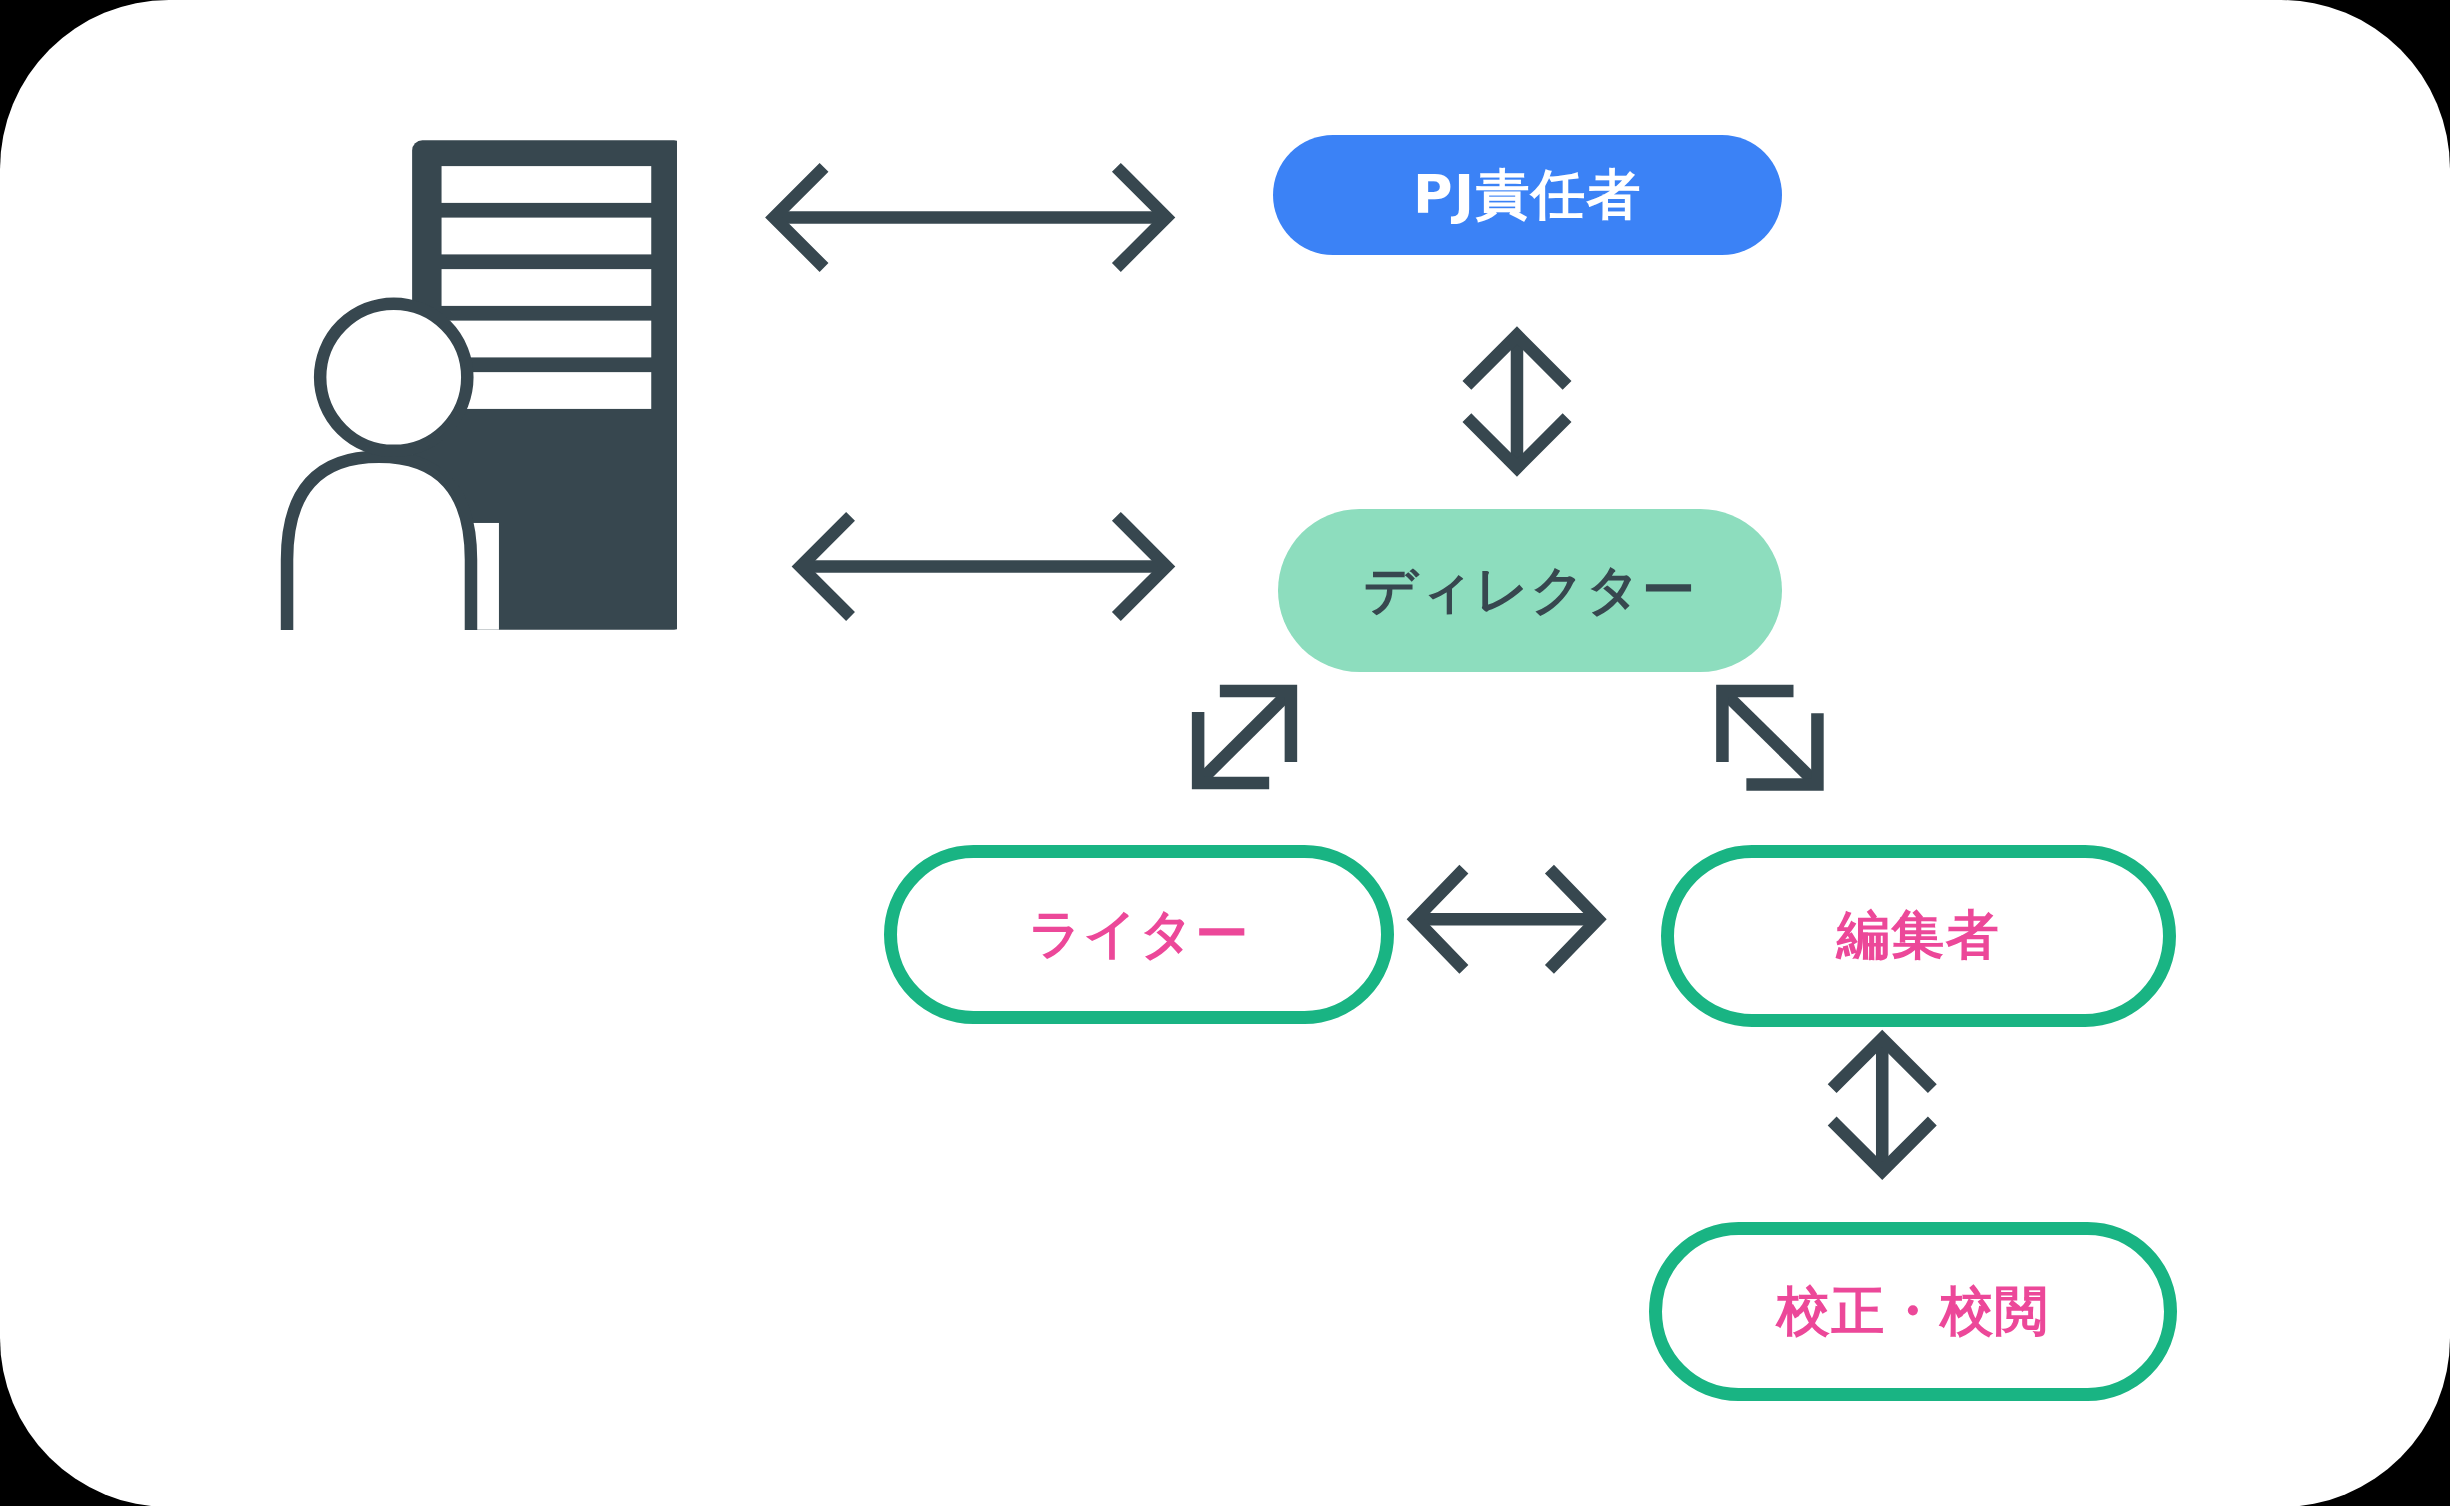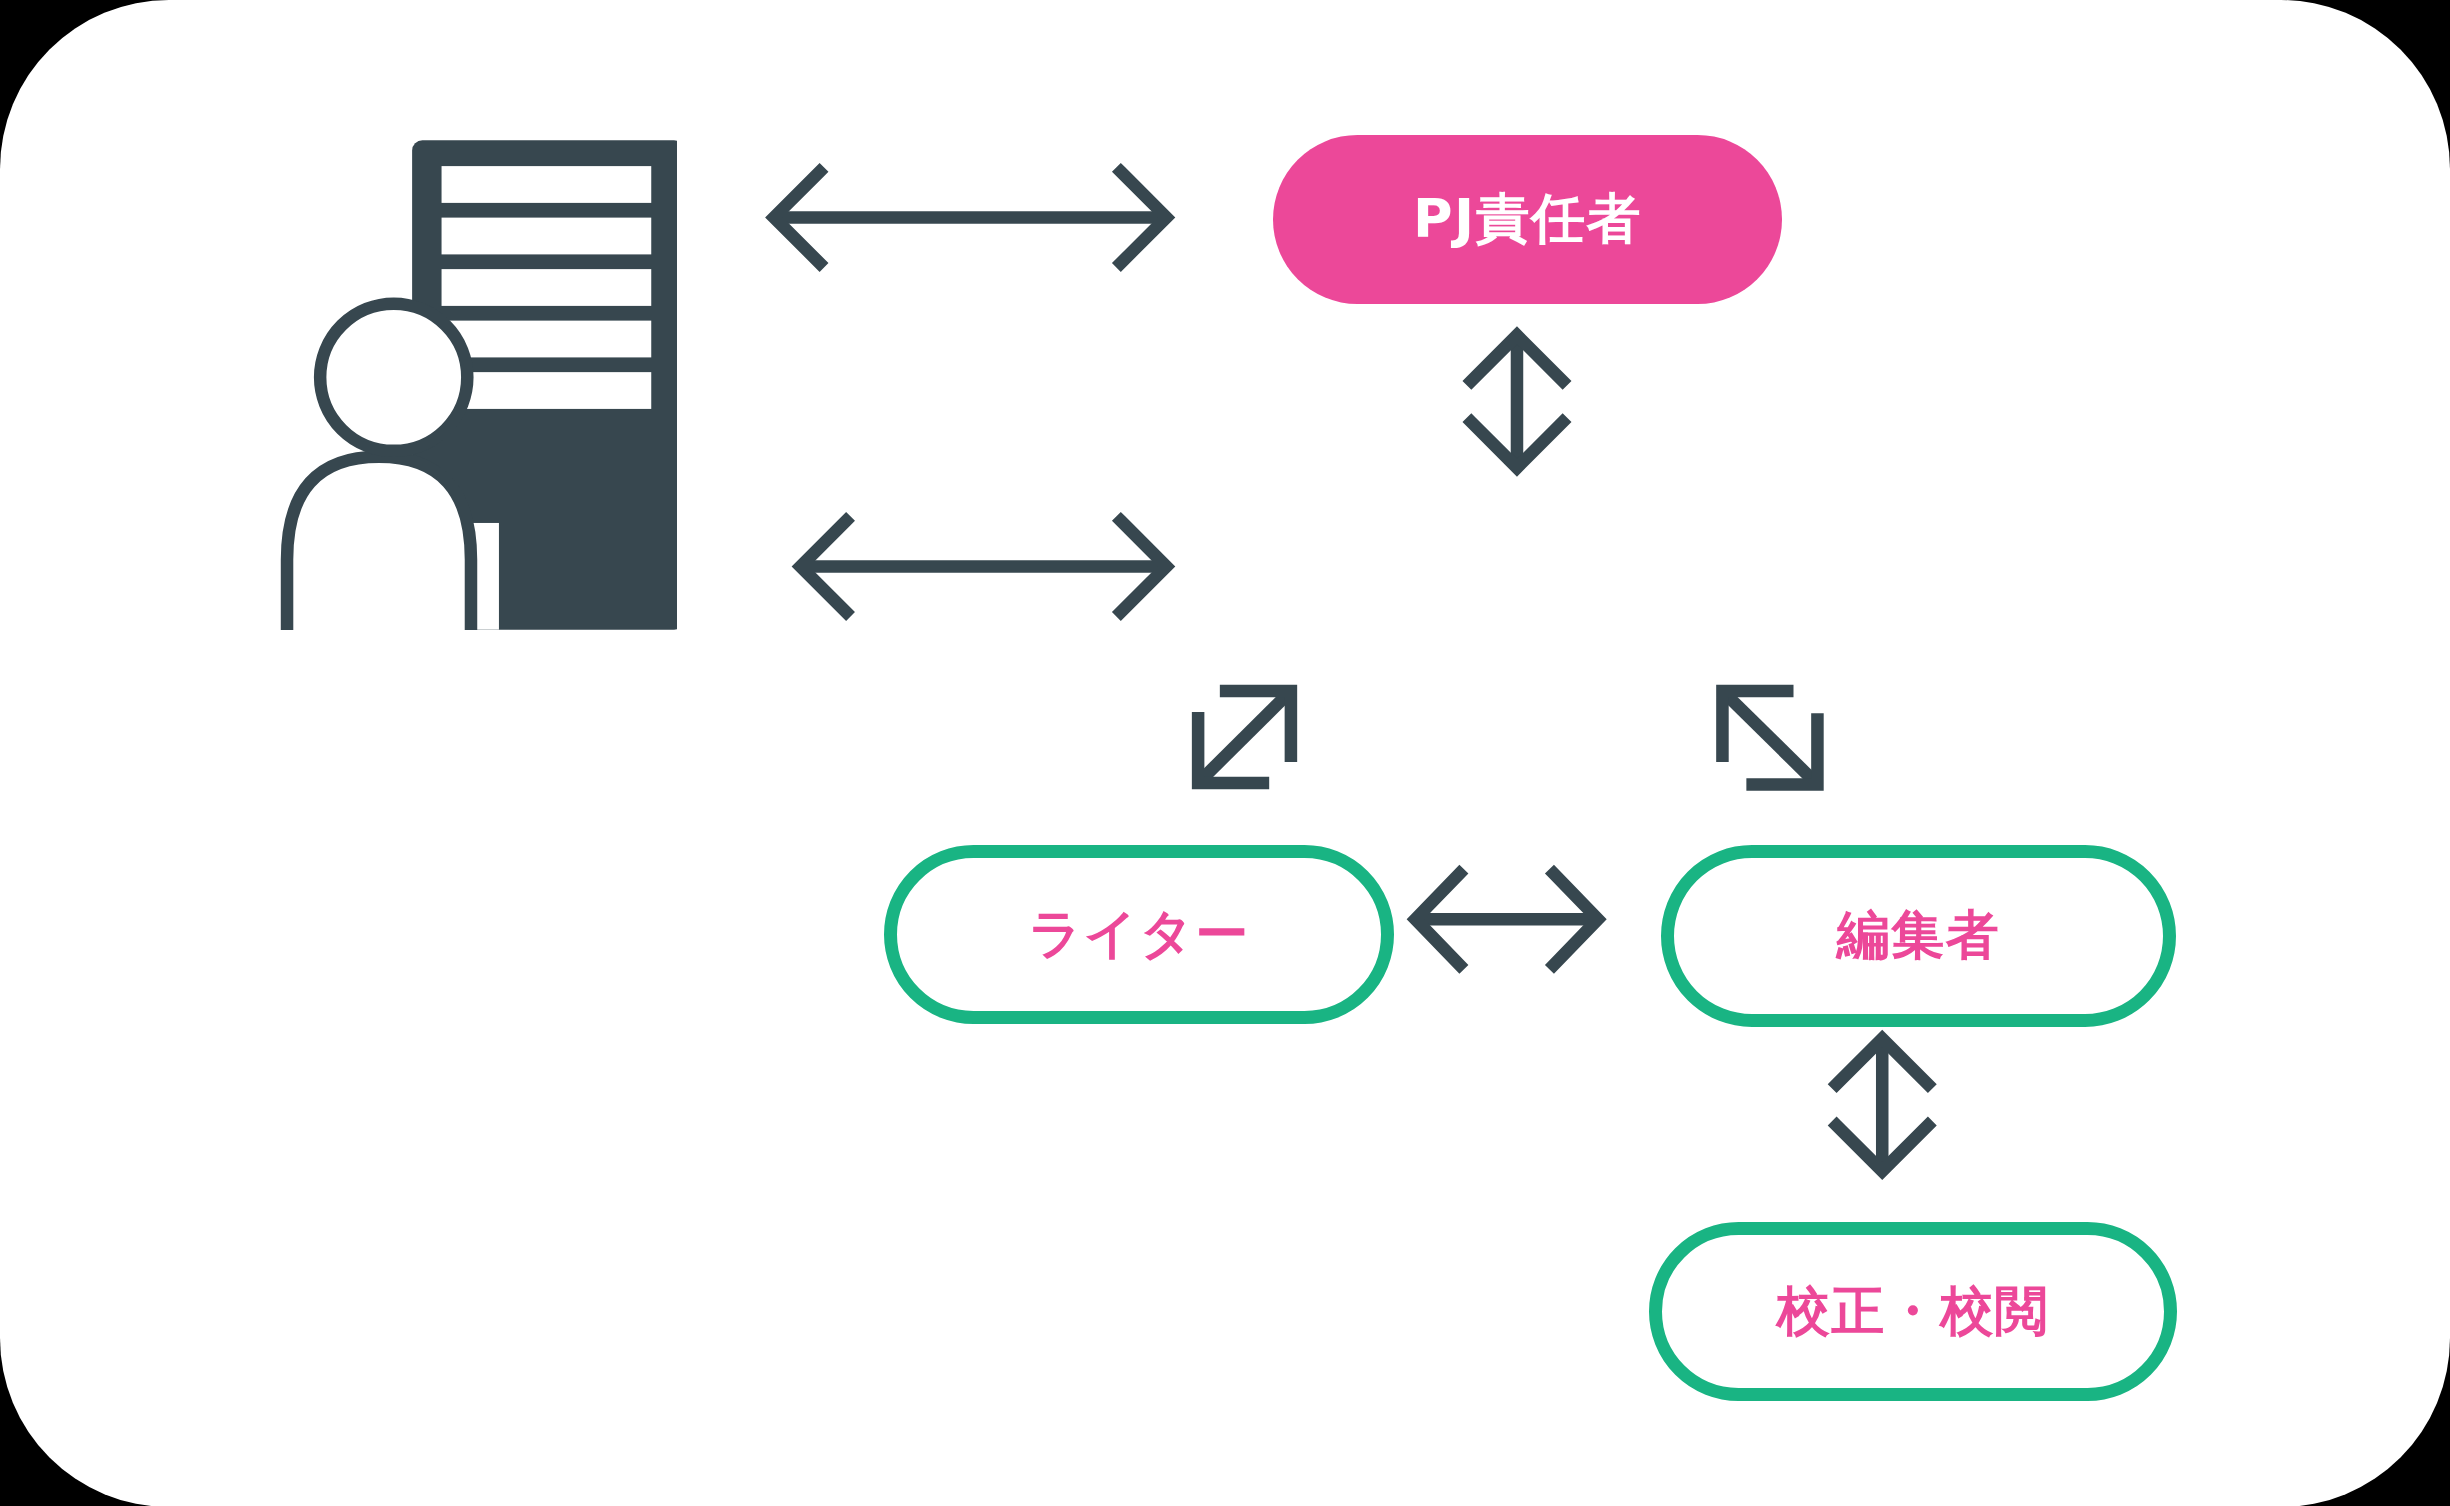--- a/index.html
+++ b/index.html
@@ -28,22 +28,22 @@
     display: flex;
     align-items: center;
     justify-content: center;
     border-radius: 736px;
     font-weight: 700;
     box-sizing: border-box;
     letter-spacing: 1.5px;
     white-space: nowrap;
   }
   .pill-pj {
-    left: 1273px; top: 135px; width: 509px; height: 169px;
-    background: #ec4899; color: #ffffff; font-size: 54px;
+    left: 1273px; top: 135px; width: 509px; height: 120px;
+    background: #3b82f6; color: #ffffff; font-size: 54px;
   }
   .pill-director {
     left: 1278px; top: 509px; width: 504px; height: 163px;
     background: #8dddbe; color: #37474f; font-size: 53px;
   }
   .pill-outline {
     background: #ffffff; color: #ec4899;
     border: 13.3px solid #19b483; font-size: 53px;
   }
   .pill-writer { left: 884px; top: 845px; width: 510px; height: 179px; }
@@ -94,20 +94,21 @@
 
     <rect x="221" y="520" width="82" height="145" fill="#ffffff"></rect>
 
     <path d="M 15 673 L 15 570 Q 15 430 140 430 Q 265 430 265 570 L 265 673" fill="#ffffff" stroke="#37474f" stroke-width="17"></path>
 
     <circle cx="160" cy="322" r="100" fill="#ffffff" stroke="#37474f" stroke-width="17"></circle>
   </svg>
 
 
   <div class="pill pill-pj">PJ責任者</div>
+  <div class="pill pill-director">ディレクター</div>
   <div class="pill pill-outline pill-writer">ライター</div>
   <div class="pill pill-outline pill-editor">編集者</div>
   <div class="pill pill-outline pill-proof">校正・校閲</div>
 
   <svg class="layer arrows" viewBox="0 0 3327 2046">
 
     <g>
       <line class="arrow-stroke" x1="1051" y1="295" x2="1584" y2="295"></line>
       <polyline class="arrow-stroke arrow-head" points="1113,233 1051,295 1113,357"></polyline>
       <polyline class="arrow-stroke arrow-head" points="1522,233 1584,295 1522,357"></polyline>

